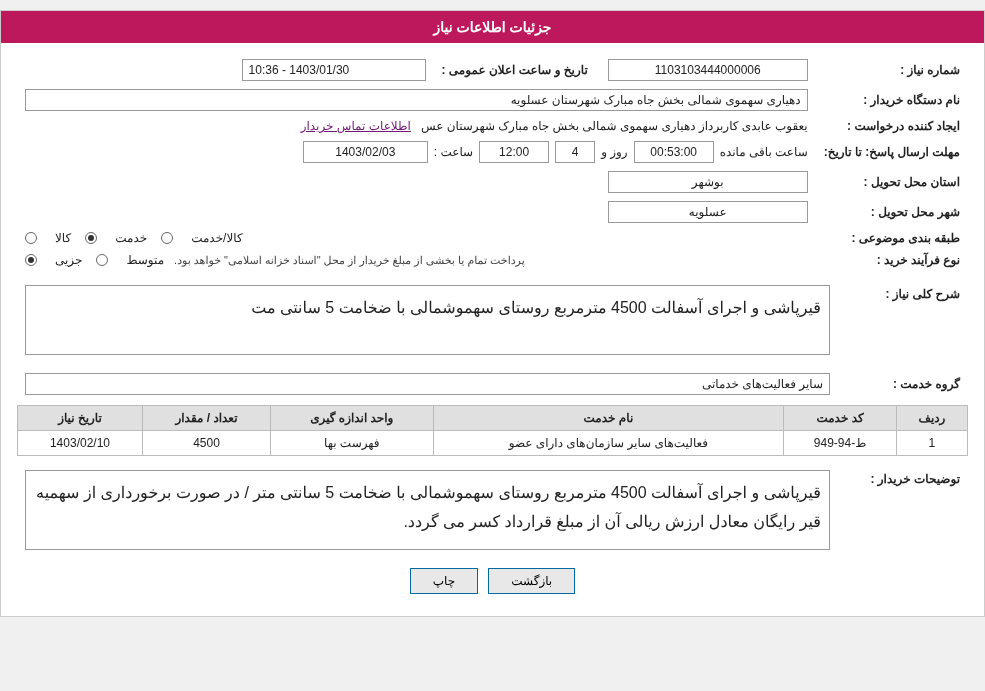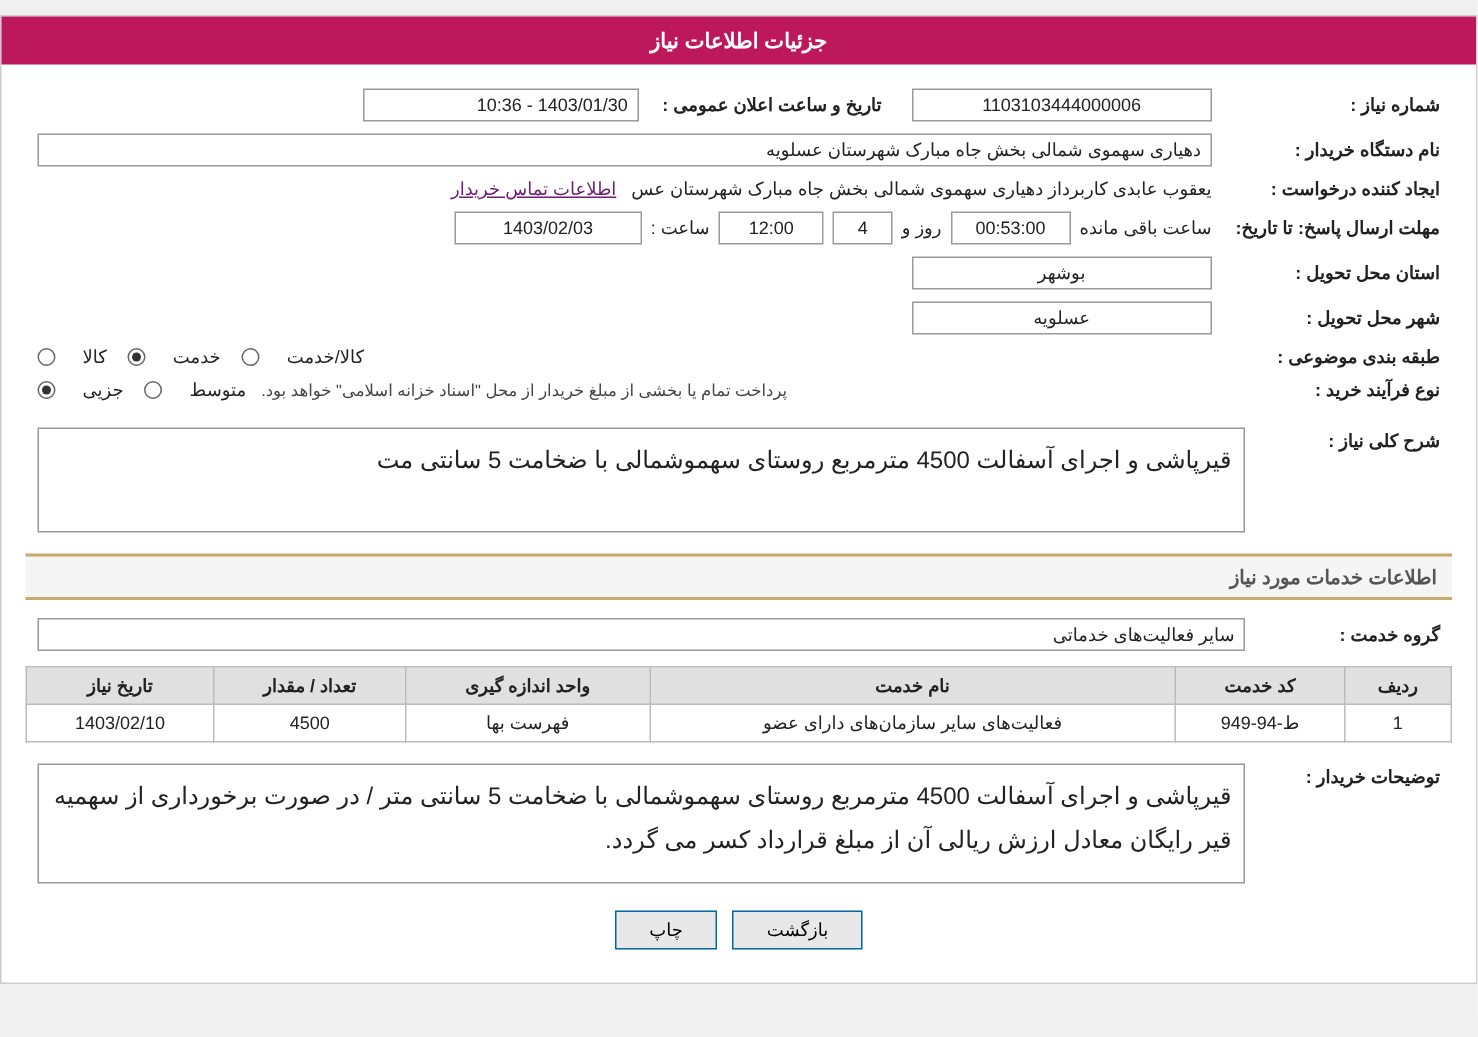--- a/index.html
+++ b/index.html
@@ -176,21 +176,21 @@
     <table class="info-table">
 
       <tbody>
           <tr>
         <td class="label-cell">شماره نیاز :</td>
         <td class="value-cell" style="width:220px;">
           <div class="input-box" style="width:200px; text-align:center;">1103103444000006</div>
         </td>
         <td class="label-cell">تاریخ و ساعت اعلان عمومی :</td>
         <td class="value-cell">
-          <div class="input-box" style="width:184px; text-align:right;">1403/01/30 - 10:36</div>
+          <div class="input-box" style="width:184px; text-align:left;">1403/01/30 - 10:36</div>
         </td>
       </tr>
 
       <tr>
         <td class="label-cell">نام دستگاه خریدار :</td>
         <td class="value-cell" colspan="3">
           <div class="input-wide">دهیاری سهموی شمالی بخش جاه مبارک شهرستان عسلویه</div>
         </td>
       </tr>
 
@@ -277,21 +277,20 @@
       <tbody>
           <tr>
         <td class="label-cell" style="vertical-align:top; padding-top:6px;">شرح کلی نیاز :</td>
         <td>
           <div class="description-box">قیرپاشی و اجرای آسفالت 4500 مترمربع روستای سهموشمالی با ضخامت 5 سانتی مت</div>
         </td>
       </tr>
     </tbody>
       </table>
 
-    <div class="section-title">اطلاعات خدمات مورد نیاز</div>
 
     <table class="info-table" style="margin-bottom:6px;">
       <tbody>
           <tr>
         <td class="label-cell">گروه خدمت :</td>
         <td class="value-cell">
           <div class="input-wide">سایر فعالیت‌های خدماتی</div>
         </td>
       </tr>
     </tbody>

